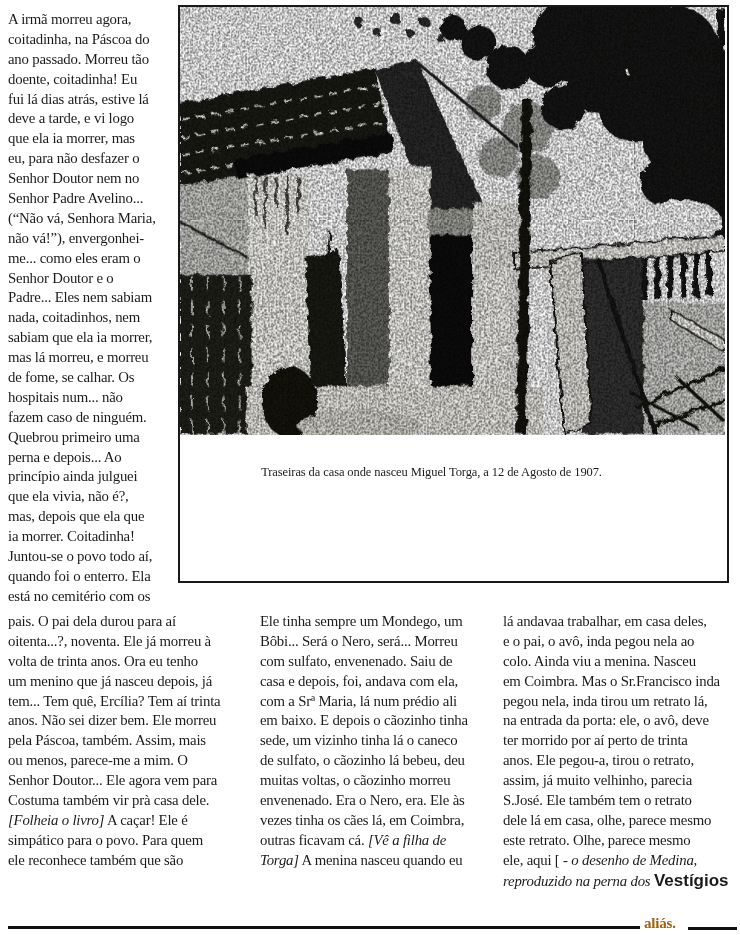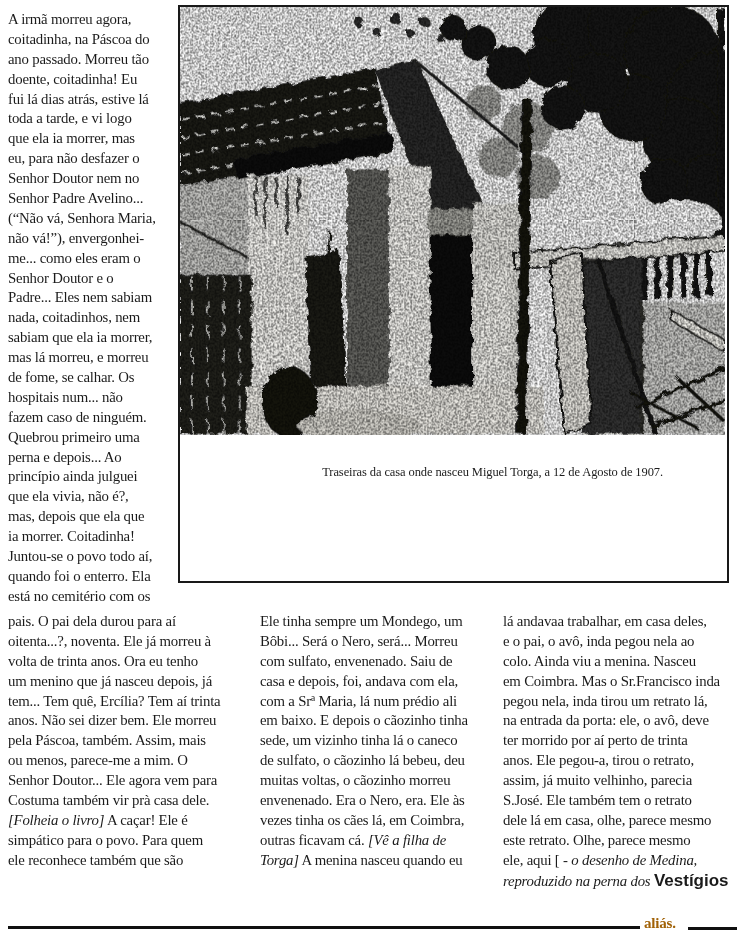--- a/index.html
+++ b/index.html
@@ -14,21 +14,21 @@
   #col-left-upper{left:8px;top:10px;width:172px;}
   #col-left-lower{left:8px;top:612px;width:238px;}
   #col-middle{left:260px;top:612px;width:240px;}
   #col-right{left:503px;top:612px;width:237px;}
   #figure-frame{
     position:absolute;left:178px;top:5px;width:547px;height:574px;
     border:2px solid #191919;background:#ffffff;
   }
   #photo-svg{position:absolute;left:0;top:0;display:block;}
   #figure-caption{
-    position:absolute;left:20px;right:64px;top:458px;text-align:right;
+    position:absolute;left:20px;right:64px;top:458px;text-align:center;
     font-size:12.5px;letter-spacing:-0.1px;color:#1c1c1c;
   }
   .rule{position:absolute;background:#101010;}
   #footer-rule-long{left:8px;top:926px;width:632px;height:3px;}
   #footer-rule-short{left:688px;top:927px;width:49px;height:2.5px;}
   #footer-masthead{
     position:absolute;left:644px;top:915px;font-weight:700;font-size:15px;
     letter-spacing:-0.2px;color:#a16207;
   }
 </style>
@@ -36,21 +36,21 @@
 <body>
 
 <div id="page">
 
   <div class="col" id="col-left-upper">
       <div class="tl"><span>A irmã morreu agora,</span></div>
       <div class="tl"><span>coitadinha, na Páscoa do</span></div>
       <div class="tl"><span>ano passado. Morreu tão</span></div>
       <div class="tl"><span>doente, coitadinha! Eu</span></div>
       <div class="tl"><span>fui lá dias atrás, estive lá</span></div>
-      <div class="tl"><span>toda a tarde, e vi logo</span></div>
+      <div class="tl"><span>deve a tarde, e vi logo</span></div>
       <div class="tl"><span>que ela ia morrer, mas</span></div>
       <div class="tl"><span>eu, para não desfazer o</span></div>
       <div class="tl"><span>Senhor Doutor nem no</span></div>
       <div class="tl"><span>Senhor Padre Avelino...</span></div>
       <div class="tl"><span>(“Não vá, Senhora Maria,</span></div>
       <div class="tl"><span>não vá!”), envergonhei-</span></div>
       <div class="tl"><span>me... como eles eram o</span></div>
       <div class="tl"><span>Senhor Doutor e o</span></div>
       <div class="tl"><span>Padre... Eles nem sabiam</span></div>
       <div class="tl"><span>nada, coitadinhos, nem</span></div>

